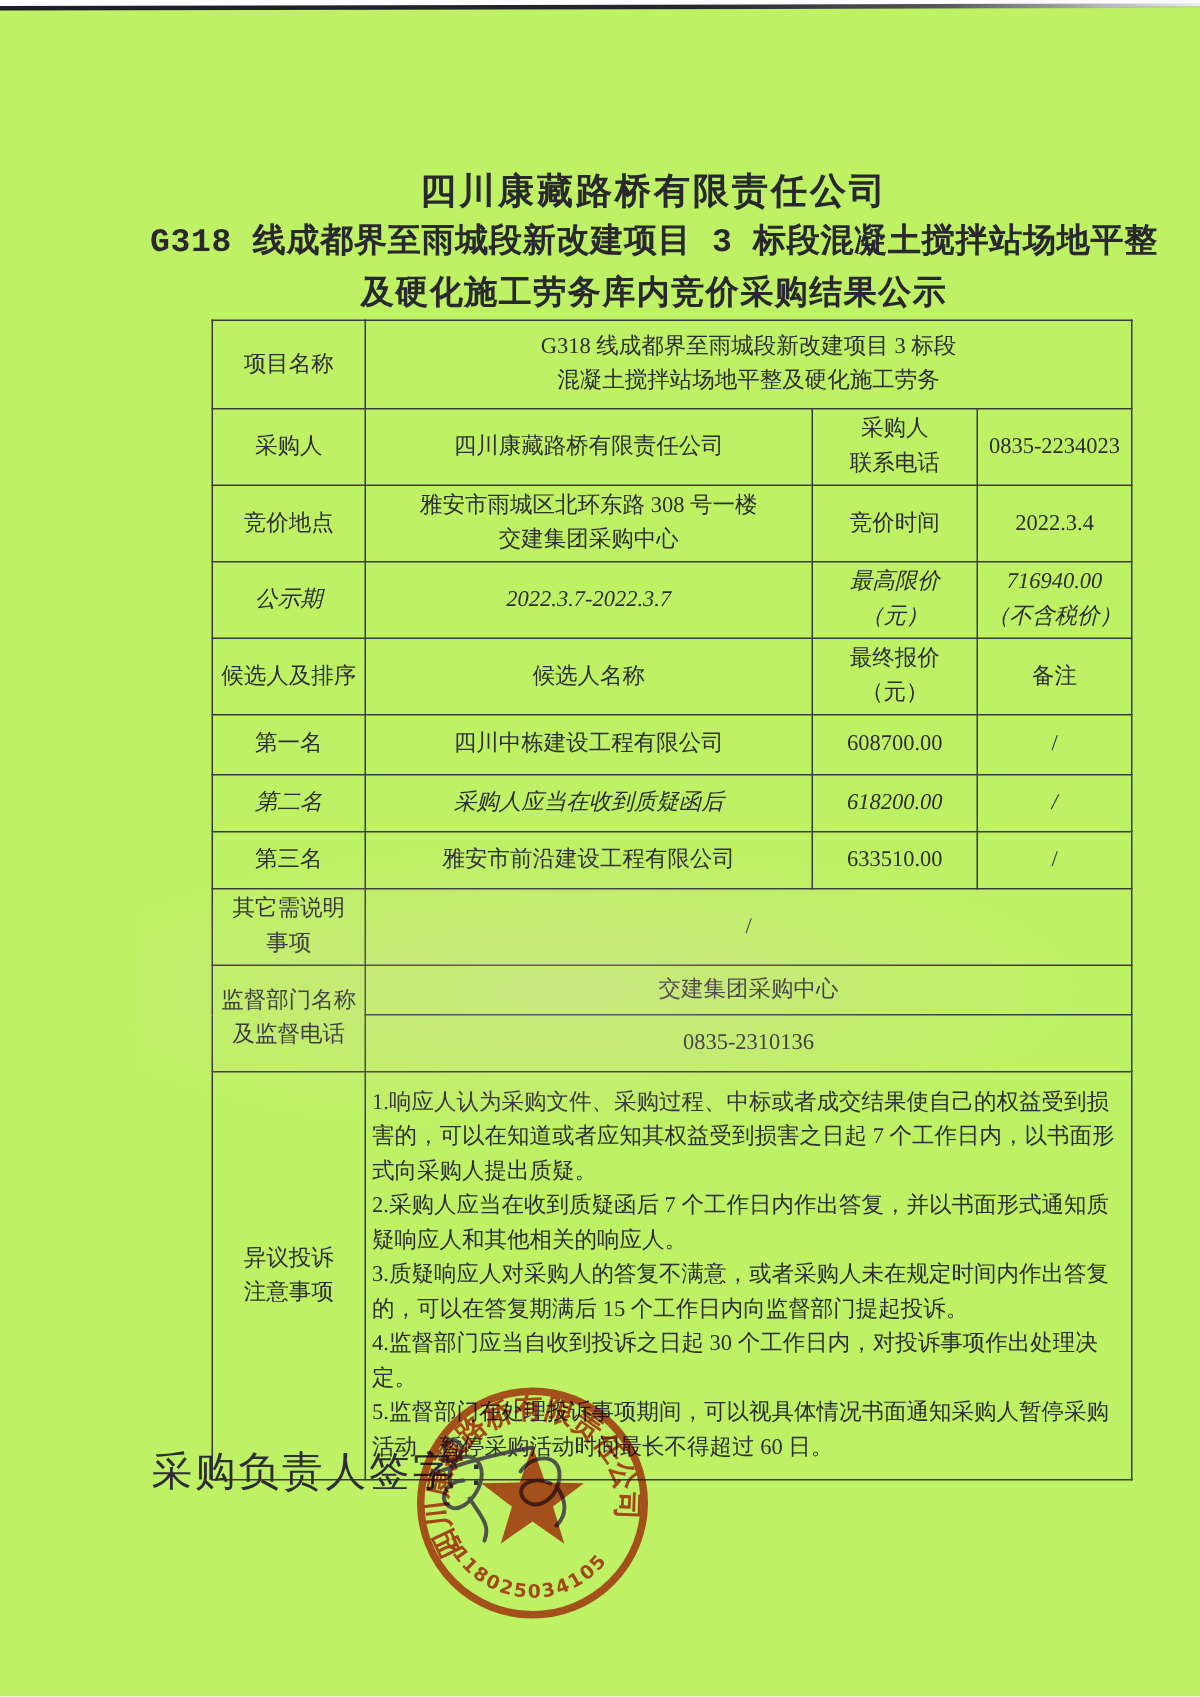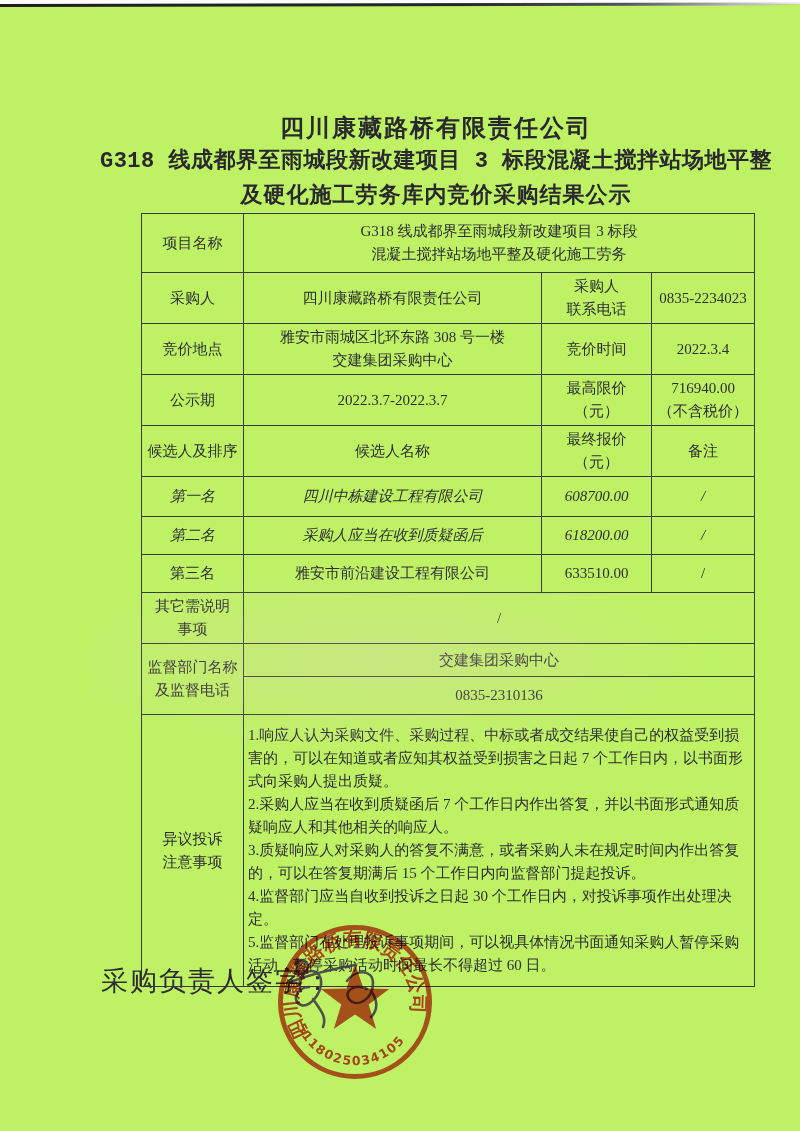--- a/index.html
+++ b/index.html
@@ -31,22 +31,22 @@
     border-collapse:collapse;table-layout:fixed;
     width:613px;margin:2px 0 0 105px;
     background:transparent;
   }
   table.result td{
     border:1.5px solid #3a393f;
     text-align:center;vertical-align:middle;
     font-size:15px;line-height:23px;color:#2e2d33;
     padding:2px 4px;overflow:hidden;
   }
-  .r1{height:59px;} .r2{height:50px;} .r3{height:50px;} .r4{height:45px;}
-  .r5{height:40px;} .r6{height:40px;font-style:italic;} .r7{height:38px;font-style:italic;} .r8{height:38px;}
+  .r1{height:59px;} .r2{height:50px;} .r3{height:50px;} .r4{height:45px;font-style:italic;}
+  .r5{height:40px;} .r6{height:40px;} .r7{height:38px;font-style:italic;} .r8{height:38px;}
   .r9{height:41px;} .r10a{height:33px;} .r10b{height:38px;} .r11{height:272px;}
   td.left-val{text-align:left;padding-left:13px;font-size:16px;}
   td.notice-cell{
     text-align:left;vertical-align:top;
     padding:25px 10px 10px 14px;font-size:14px;line-height:26.5px;
   }
   .notice-item{text-align:left;}
   .slash{font-size:16px;}
 
   .sign-label{

